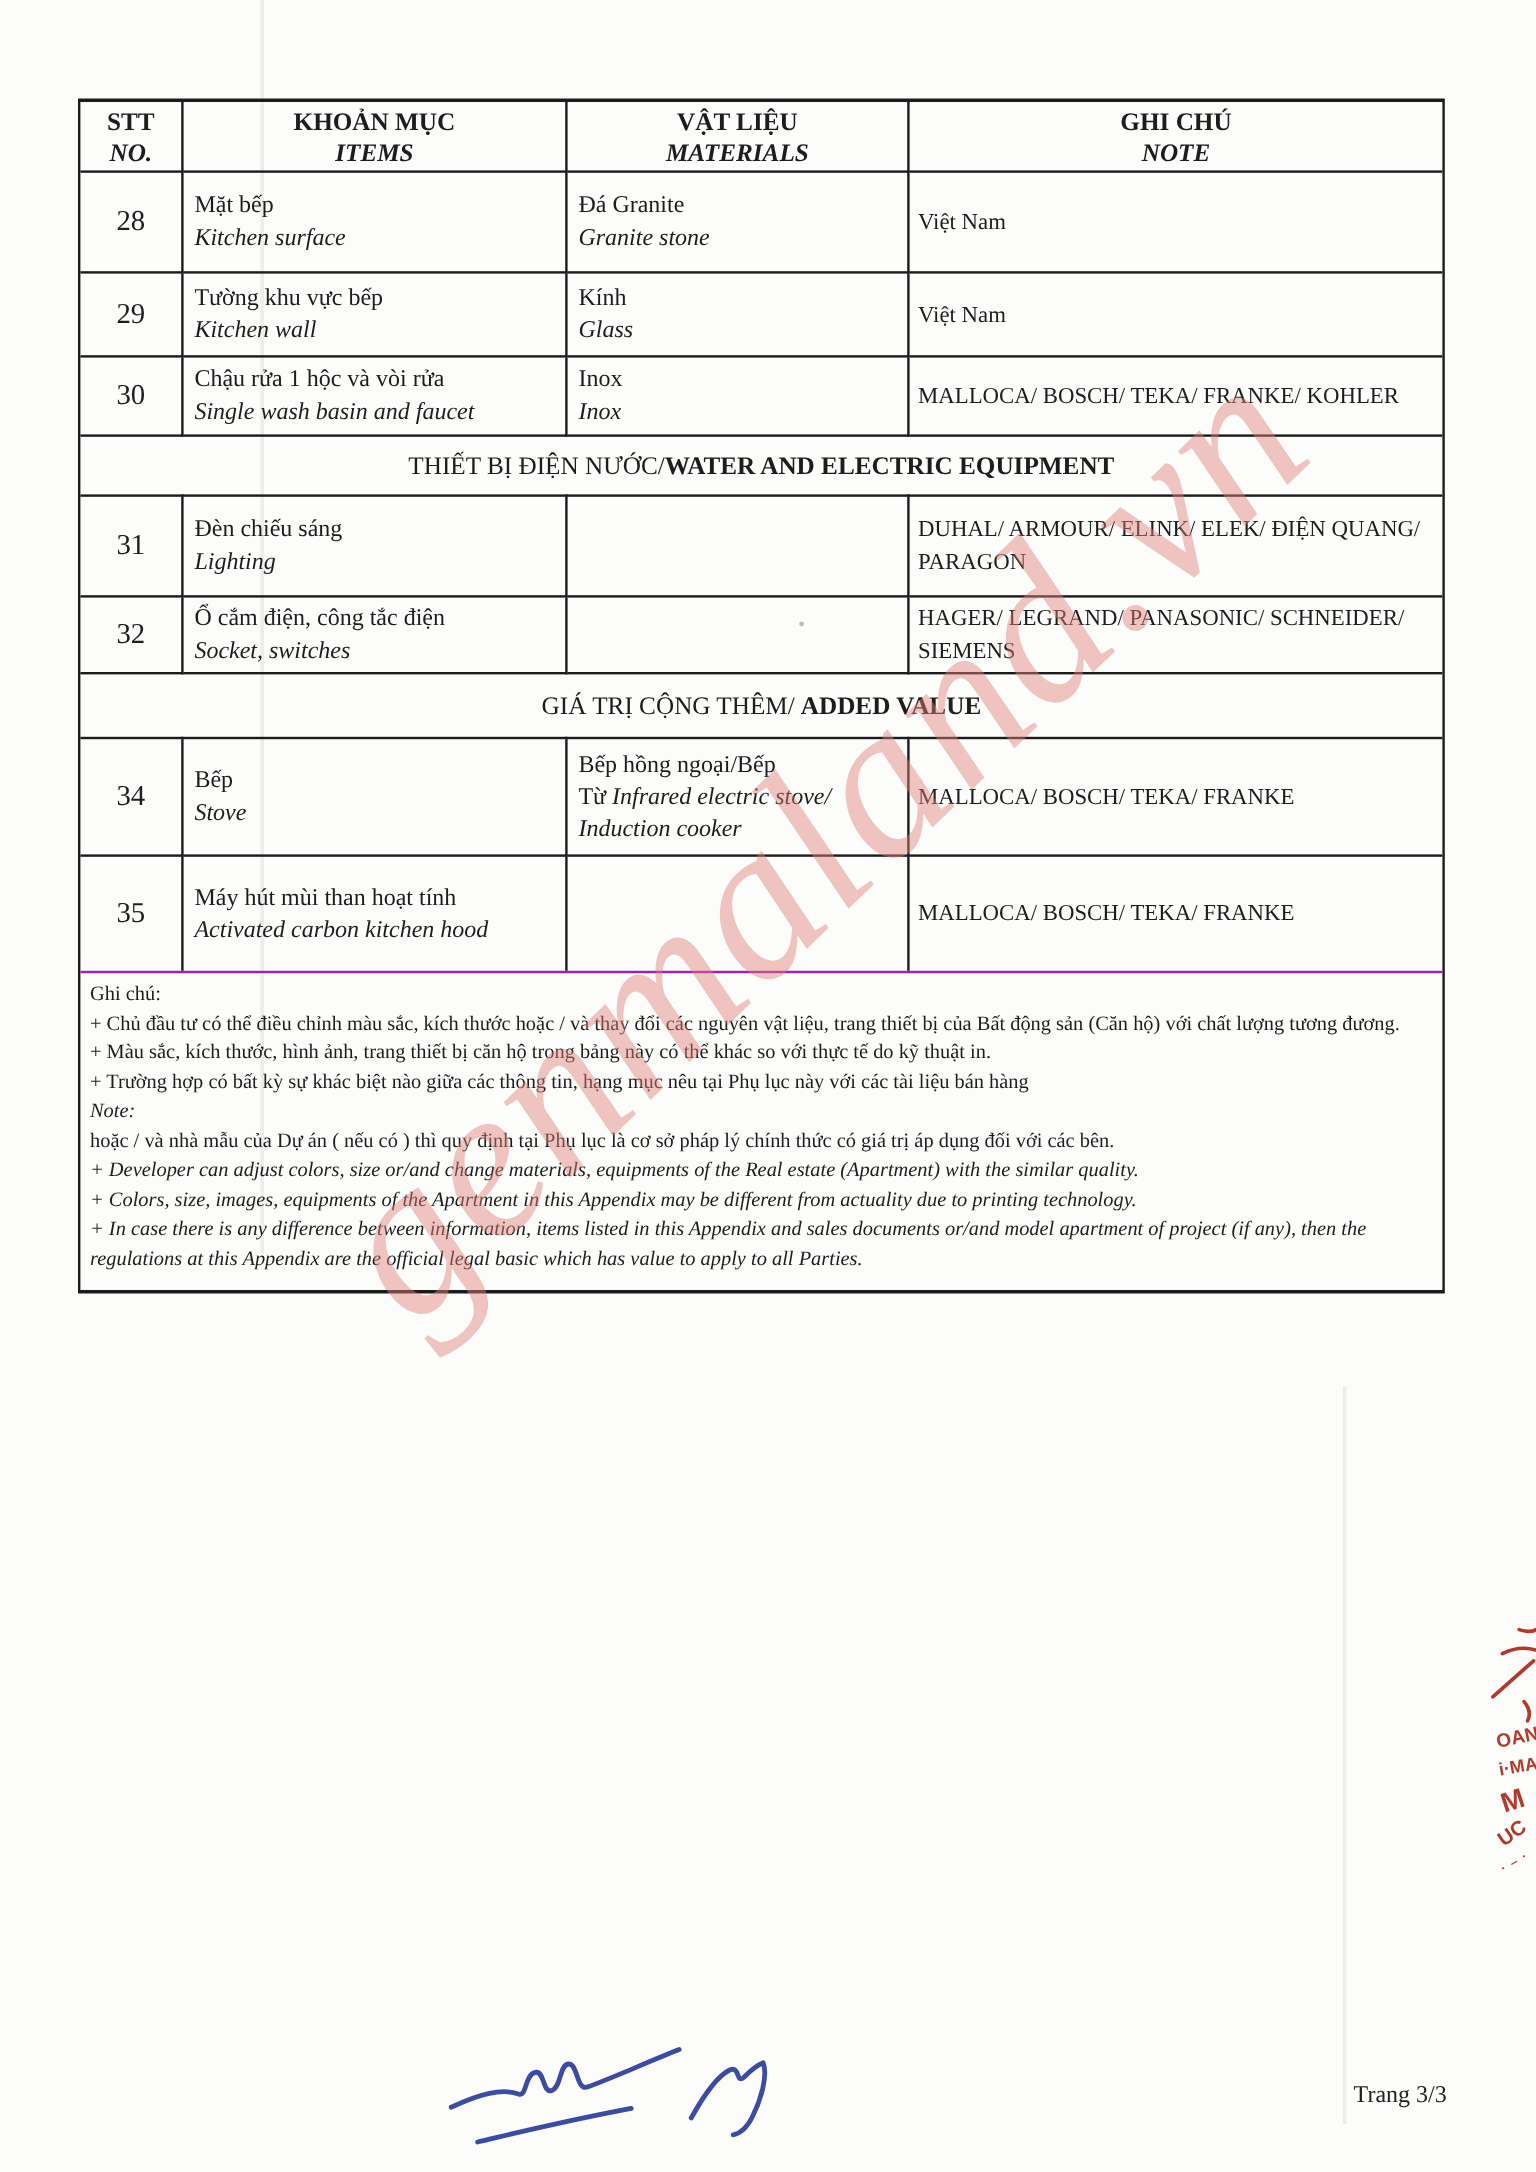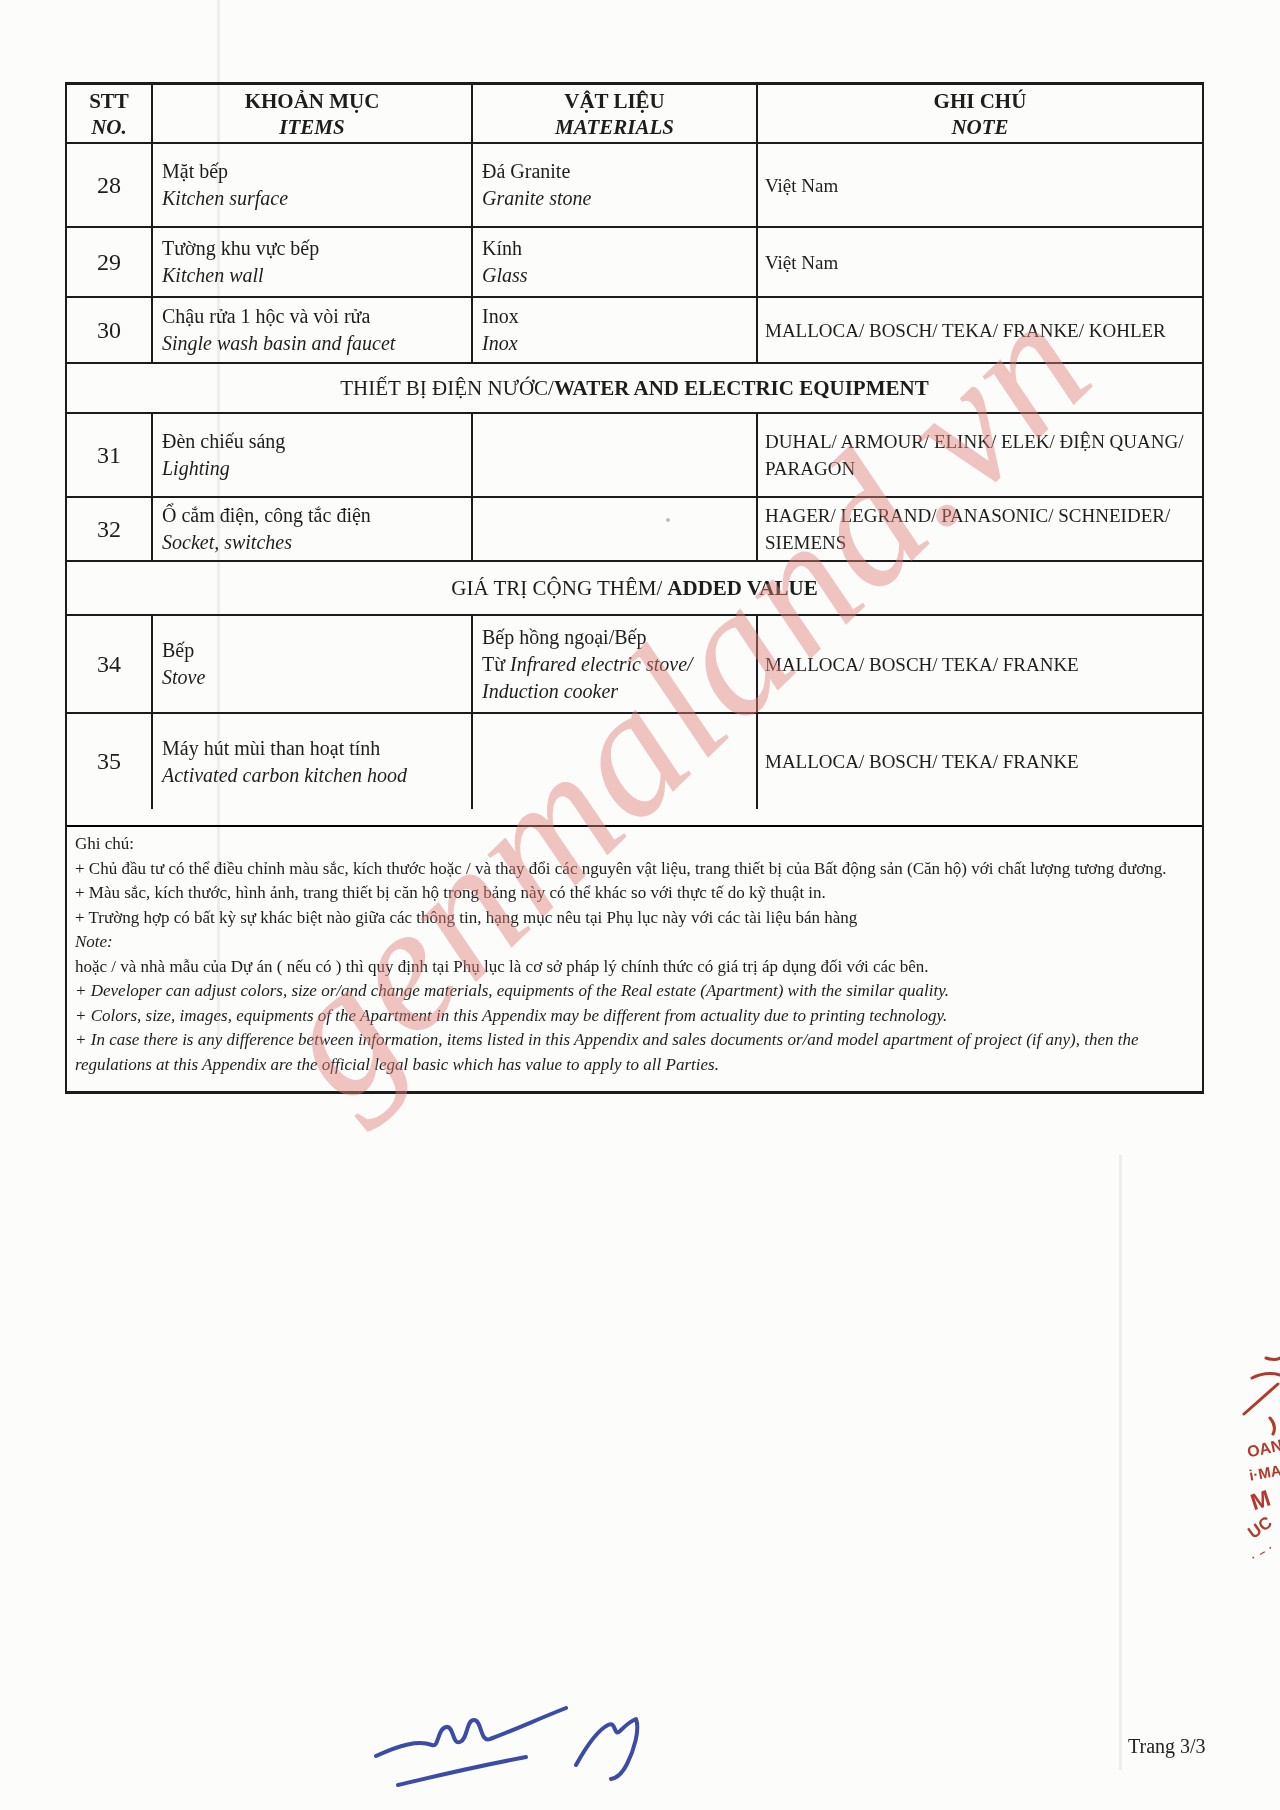--- a/index.html
+++ b/index.html
@@ -36,23 +36,23 @@
   .inline-mix .vi, .inline-mix .en { display:inline; }
   .gap-left { margin-left:5px; }
 
   tr.section td {
     text-align:center; font-weight:bold; font-size:21px; padding:8px 2px;
   }
   tr.section .sec-vi { font-weight:normal;margin-top:44px; }
   tr.section .sec-en { font-weight:bold; }
 
   .notes {
-    border-top:2px solid #000000;
+    border-top:2px solid #a21caf;
     padding:5px 0 14px 8px;
-    font-size:17px; line-height:24.5px;margin-top:16px;
+    font-size:17px; line-height:24.5px;
   }
   .notes .n-line { white-space:nowrap; }
   .notes .n-en { font-style:italic; }
 
   .watermark {
     position:absolute; left:80px; top:570px; width:1200px; height:260px;
     line-height:260px; text-align:center;
     font-size:182px; font-style:italic; letter-spacing:2px;
     color:rgba(223,128,121,0.46);
     transform:rotate(-44deg);

